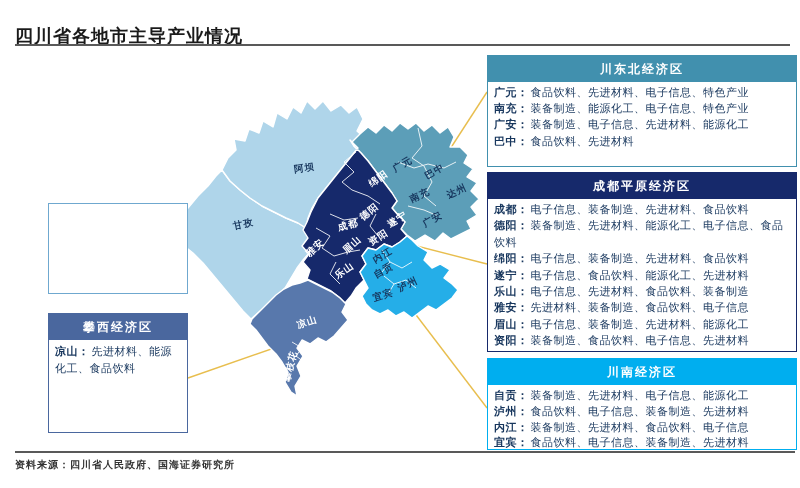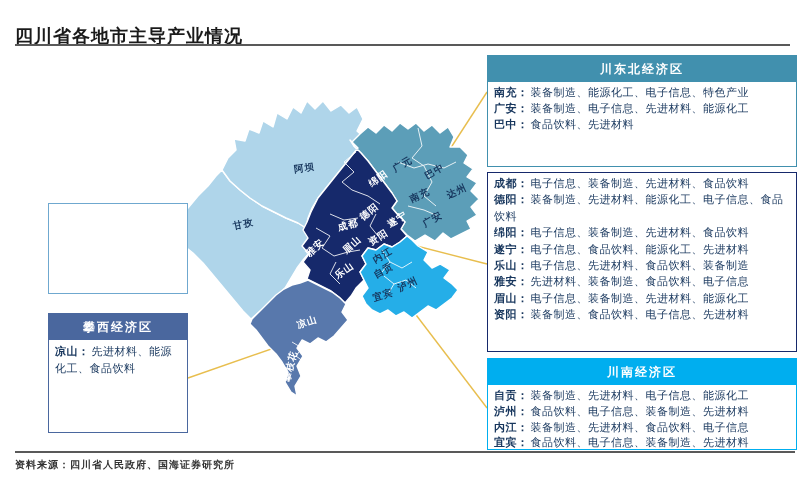--- a/index.html
+++ b/index.html
@@ -111,27 +111,29 @@
 <div class="zone-box" id="box-px">
   <div class="zone-header">攀西经济区</div>
   <div class="zone-body">
     <p class="zone-entry"><b>凉山：</b><span>先进材料、能源化工、食品饮料</span></p>
   </div>
 </div>
 
 <div class="zone-box" id="box-cdb">
   <div class="zone-header">川东北经济区</div>
   <div class="zone-body">
+    <p class="zone-entry"><b>广元：</b><span>食品饮料、先进材料、电子信息、特色产业</span></p>
     <p class="zone-entry"><b>南充：</b><span>装备制造、能源化工、电子信息、特色产业</span></p>
     <p class="zone-entry"><b>广安：</b><span>装备制造、电子信息、先进材料、能源化工</span></p>
     <p class="zone-entry"><b>巴中：</b><span>食品饮料、先进材料</span></p>
   </div>
 </div>
 
 <div class="zone-box" id="box-cdp">
+  <div class="zone-header">成都平原经济区</div>
   <div class="zone-body">
     <p class="zone-entry"><b>成都：</b><span>电子信息、装备制造、先进材料、食品饮料</span></p>
     <p class="zone-entry"><b>德阳：</b><span>装备制造、先进材料、能源化工、电子信息、食品饮料</span></p>
     <p class="zone-entry"><b>绵阳：</b><span>电子信息、装备制造、先进材料、食品饮料</span></p>
     <p class="zone-entry"><b>遂宁：</b><span>电子信息、食品饮料、能源化工、先进材料</span></p>
     <p class="zone-entry"><b>乐山：</b><span>电子信息、先进材料、食品饮料、装备制造</span></p>
     <p class="zone-entry"><b>雅安：</b><span>先进材料、装备制造、食品饮料、电子信息</span></p>
     <p class="zone-entry"><b>眉山：</b><span>电子信息、装备制造、先进材料、能源化工</span></p>
     <p class="zone-entry"><b>资阳：</b><span>装备制造、食品饮料、电子信息、先进材料</span></p>
   </div>

